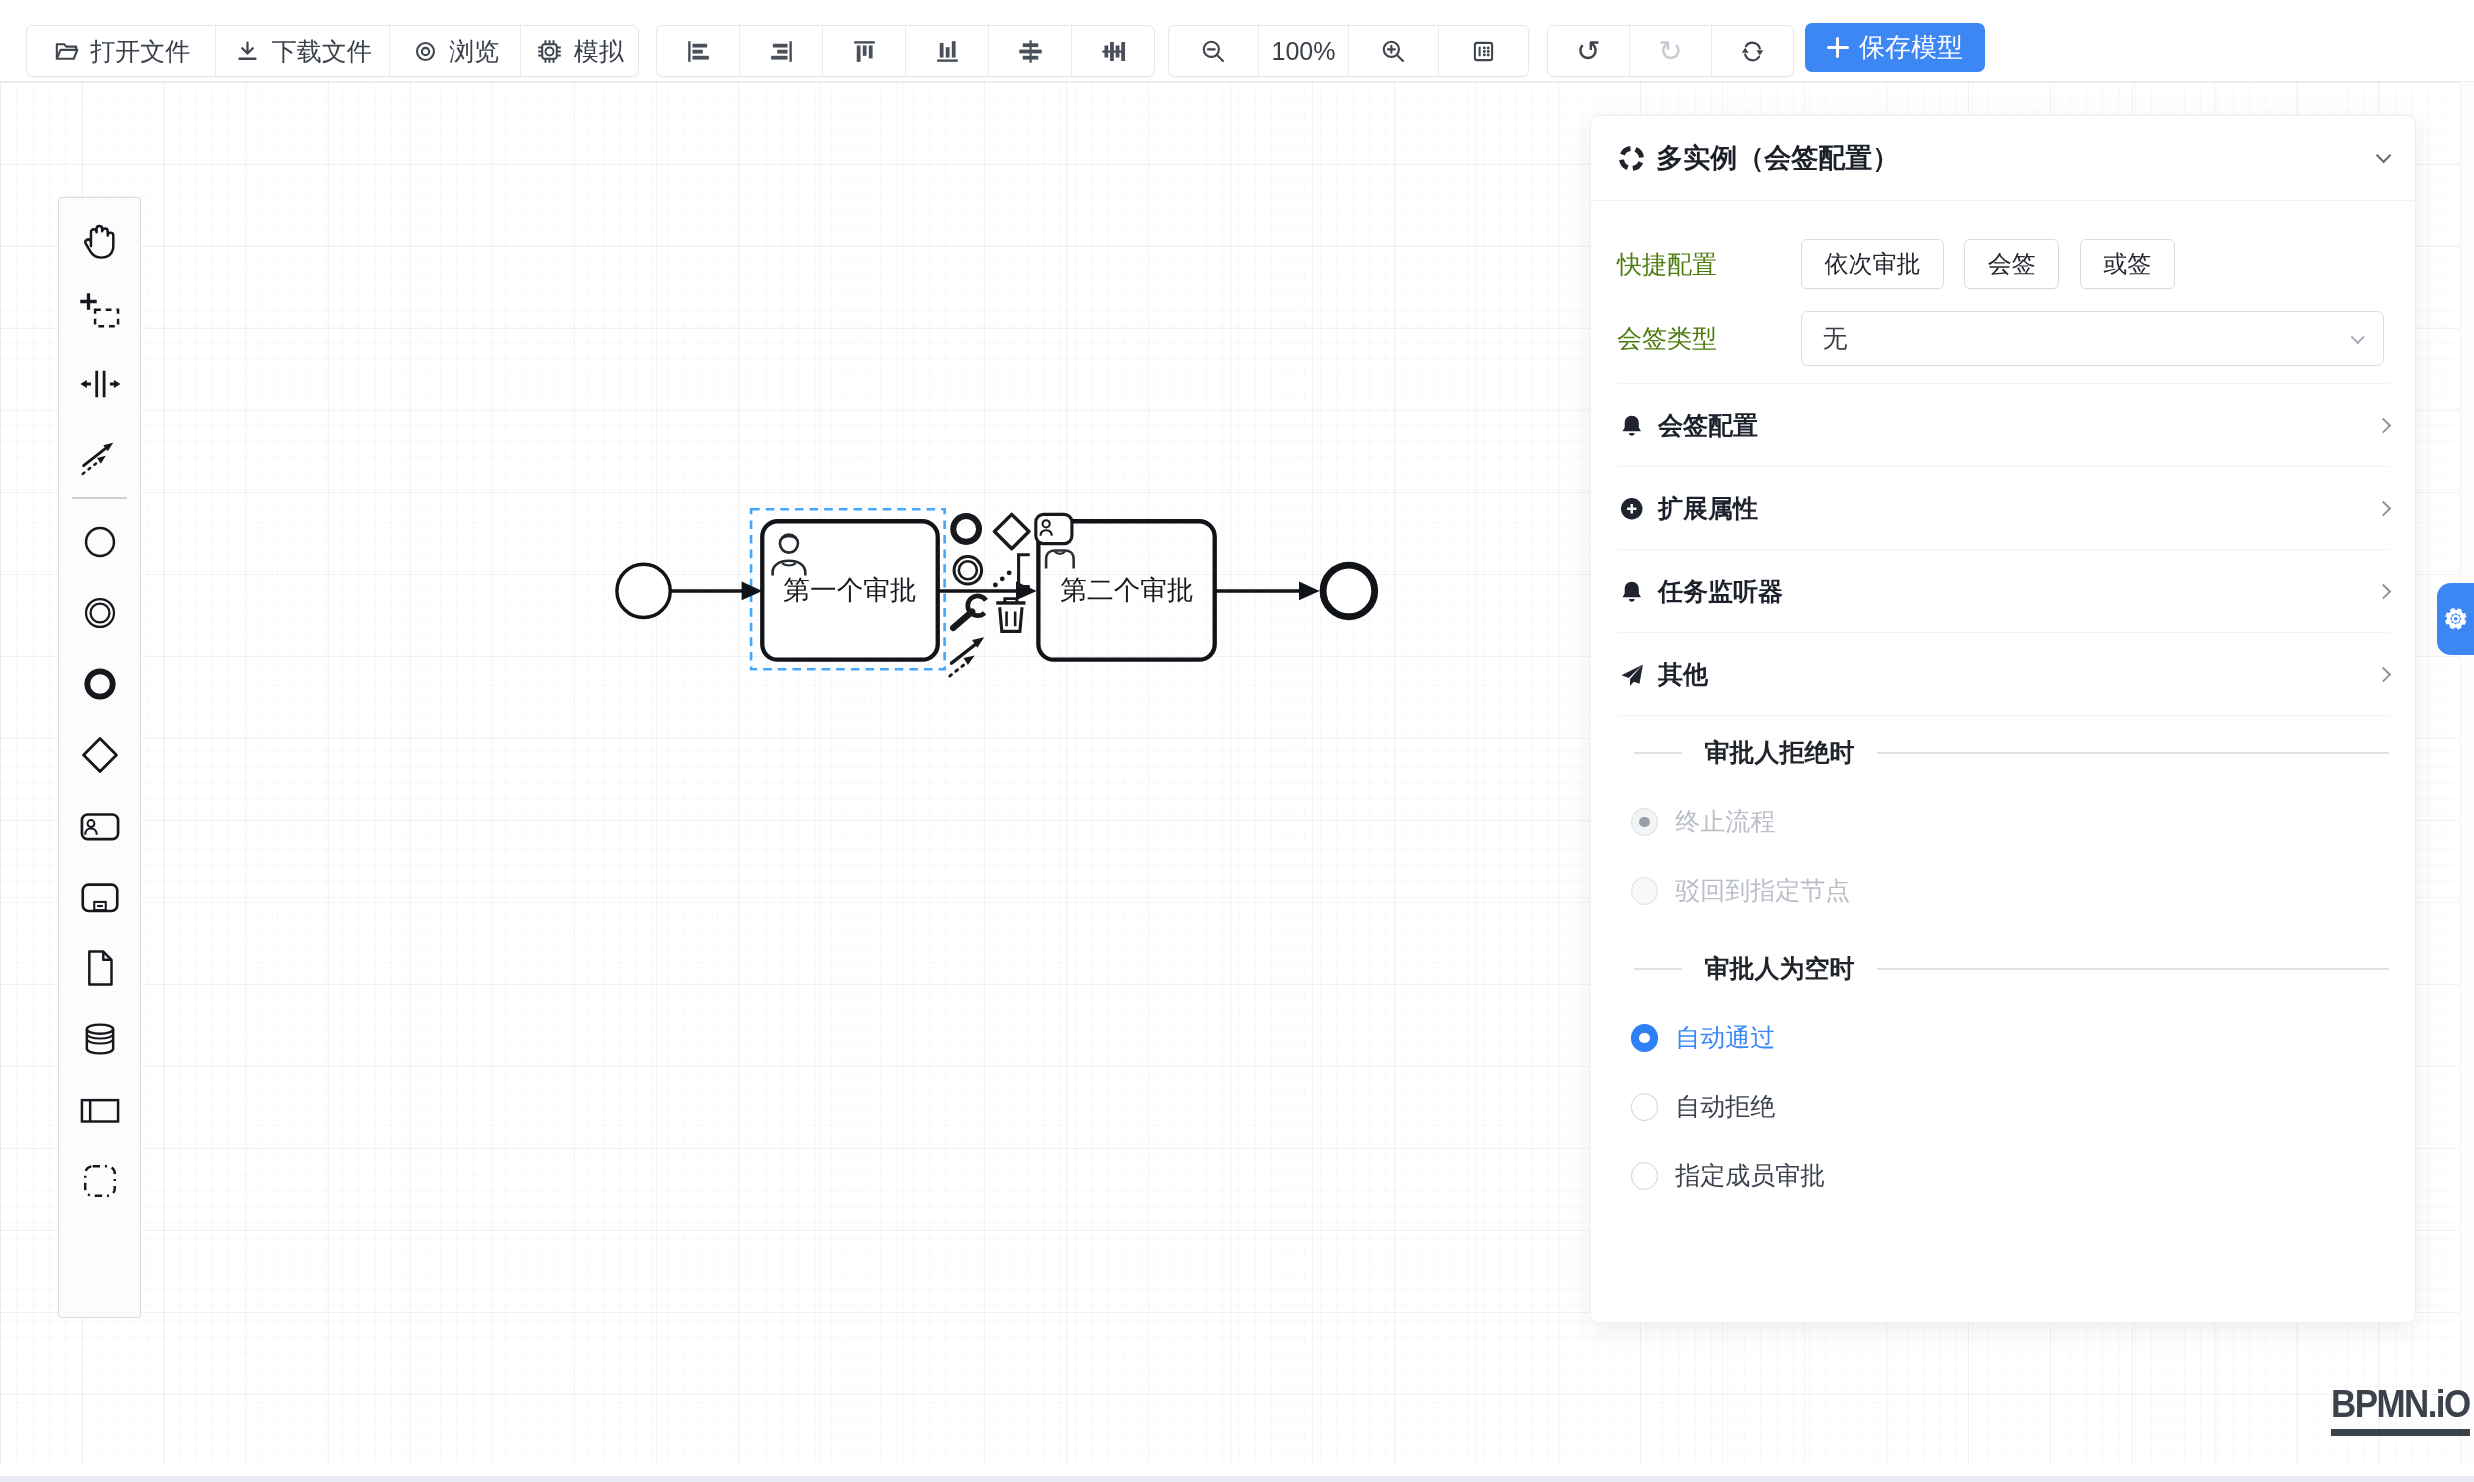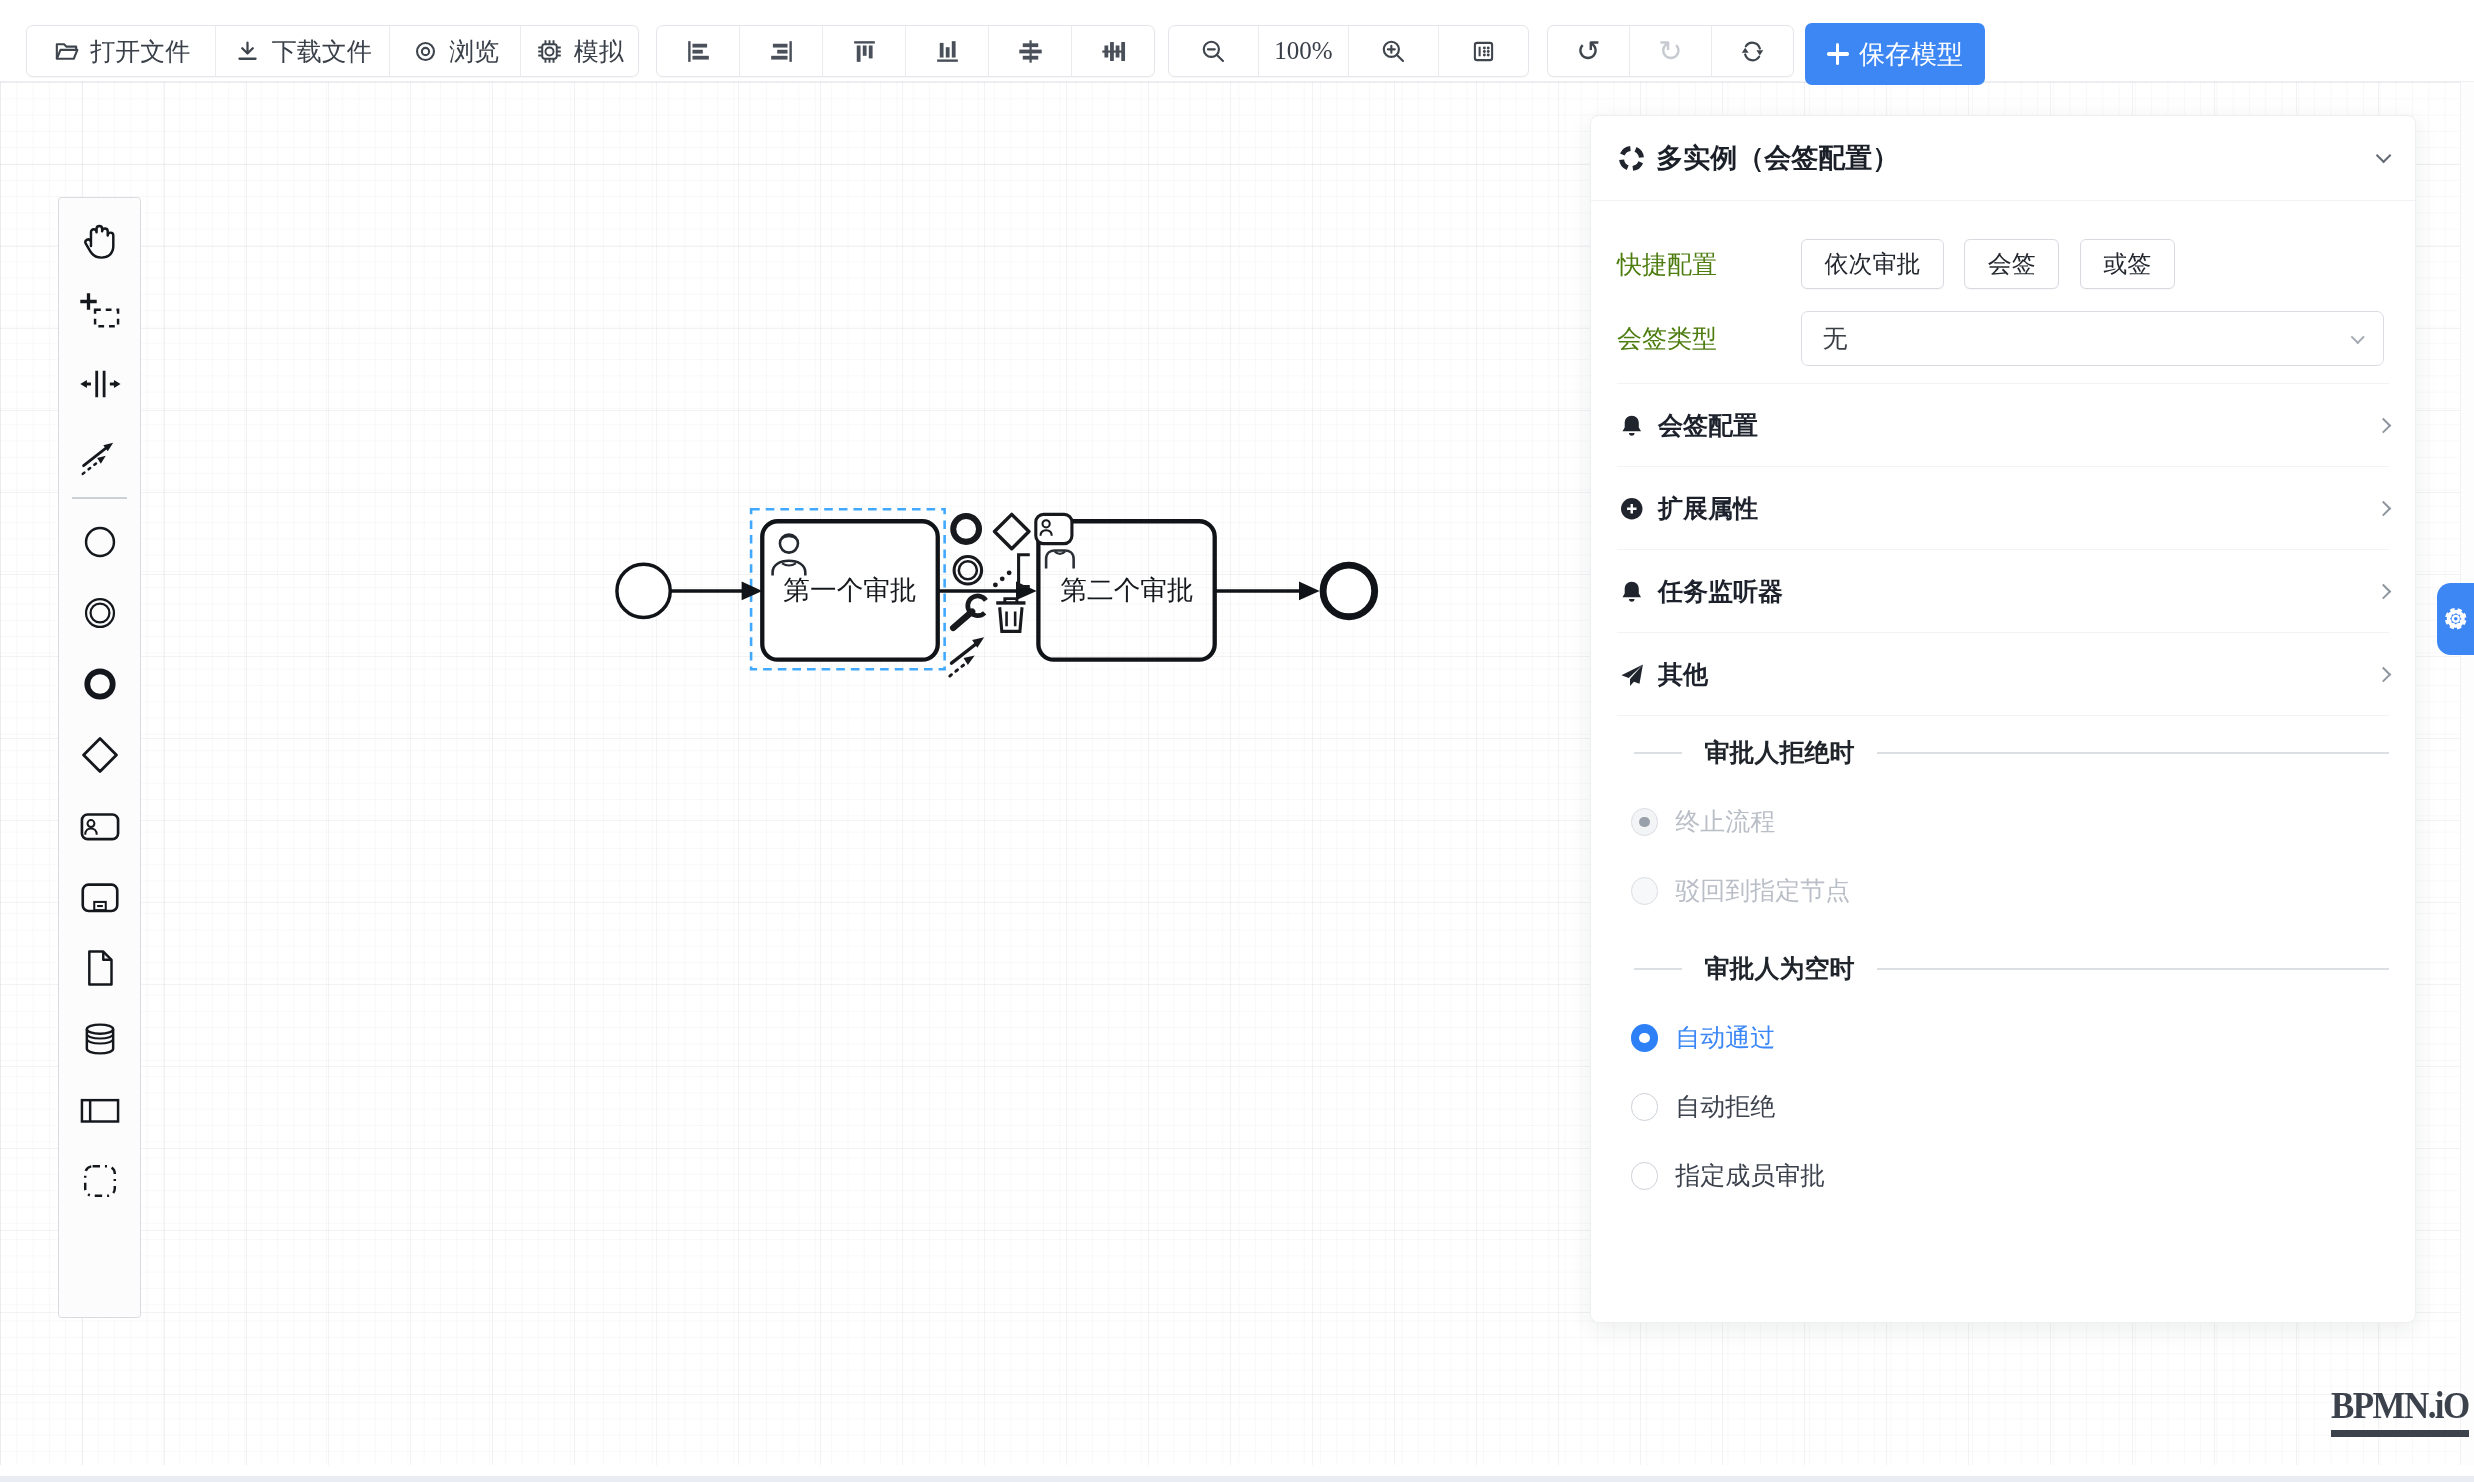--- a/index.html
+++ b/index.html
@@ -1,18 +1,18 @@
 <!DOCTYPE html>
 <html style="font-size:13.8px"><head>
 <meta charset="utf-8">
 <style>
   html,body{margin:0;padding:0;background:#fff;}
   *{box-sizing:border-box;}
   .stage{position:relative;width:2475px;height:1482px;overflow:hidden;background:#fff;
-         font-family:Liberation Serif, serif;color:#3a4049;}
+         font-family:Liberation Sans, sans-serif;color:#3a4049;}
   
   .header-strip{position:absolute;left:0;top:0;width:100%;height:82px;background:#fff;
                 border-bottom:0.9px solid #edeff2;z-index:2;}
   .grid{position:absolute;left:0;top:82px;width:2460px;height:1383px;background:#fff;
     background-image:
       linear-gradient(to right, rgba(21,30,45,.028) 0.9px, transparent 0.9px),
       linear-gradient(to bottom, rgba(21,30,45,.028) 0.9px, transparent 0.9px),
       linear-gradient(to right, rgba(21,30,45,.055) 0.9px, transparent 0.9px),
       linear-gradient(to bottom, rgba(21,30,45,.055) 0.9px, transparent 0.9px);
     background-size:16.3px 16.3px,16.3px 16.3px,82px 82px,82px 82px;z-index:0;}
@@ -22,21 +22,21 @@
   
   .tgroup{position:absolute;top:25px;height:52px;display:flex;background:#fff;
           border:0.9px solid #e3e6ea;border-radius:6.9px;overflow:hidden;z-index:6;
           box-shadow:0 0.9px 1.7px rgba(20,30,40,.03);}
   .tcell{display:flex;align-items:center;justify-content:center;gap:9.5px;font-size:25px;
          color:#3a4049;border-right:0.9px solid #e9ebee;height:100%;cursor:pointer;}
   .tcell:last-child{border-right:none;}
   .tic{display:block;}
   .glyph{font-size:29px;line-height:1;color:#3f454d;}
   .glyph.dim{color:#c7cbd1;}
-  .save-btn{position:absolute;left:1805px;top:23px;width:180px;height:62px;background:#3d87f5;
+  .save-btn{position:absolute;left:1805px;top:23px;width:180px;height:49px;background:#3d87f5;
             border-radius:6.9px;display:flex;align-items:center;justify-content:center;z-index:6;
             color:#fff;font-size:26px;cursor:pointer;}
   .plus{width:21.5px;height:21.5px;position:relative;margin-right:10.3px;flex:none;}
   .plus::before{content:"";position:absolute;left:0;right:0;top:9px;height:3.4px;background:#fff;border-radius:1.7px;}
   .plus::after{content:"";position:absolute;top:0;bottom:0;left:9px;width:3.4px;background:#fff;border-radius:1.7px;}
   
   .palette{position:absolute;left:58px;top:197px;width:83px;height:1121px;background:#fcfcfd;
            border:0.9px solid #d8dbe0;border-radius:3.4px;z-index:5;display:flex;flex-direction:column;
            align-items:center;padding:8.6px 0;}
   .pitem{height:71px;width:100%;display:flex;align-items:center;justify-content:center;cursor:pointer;}

